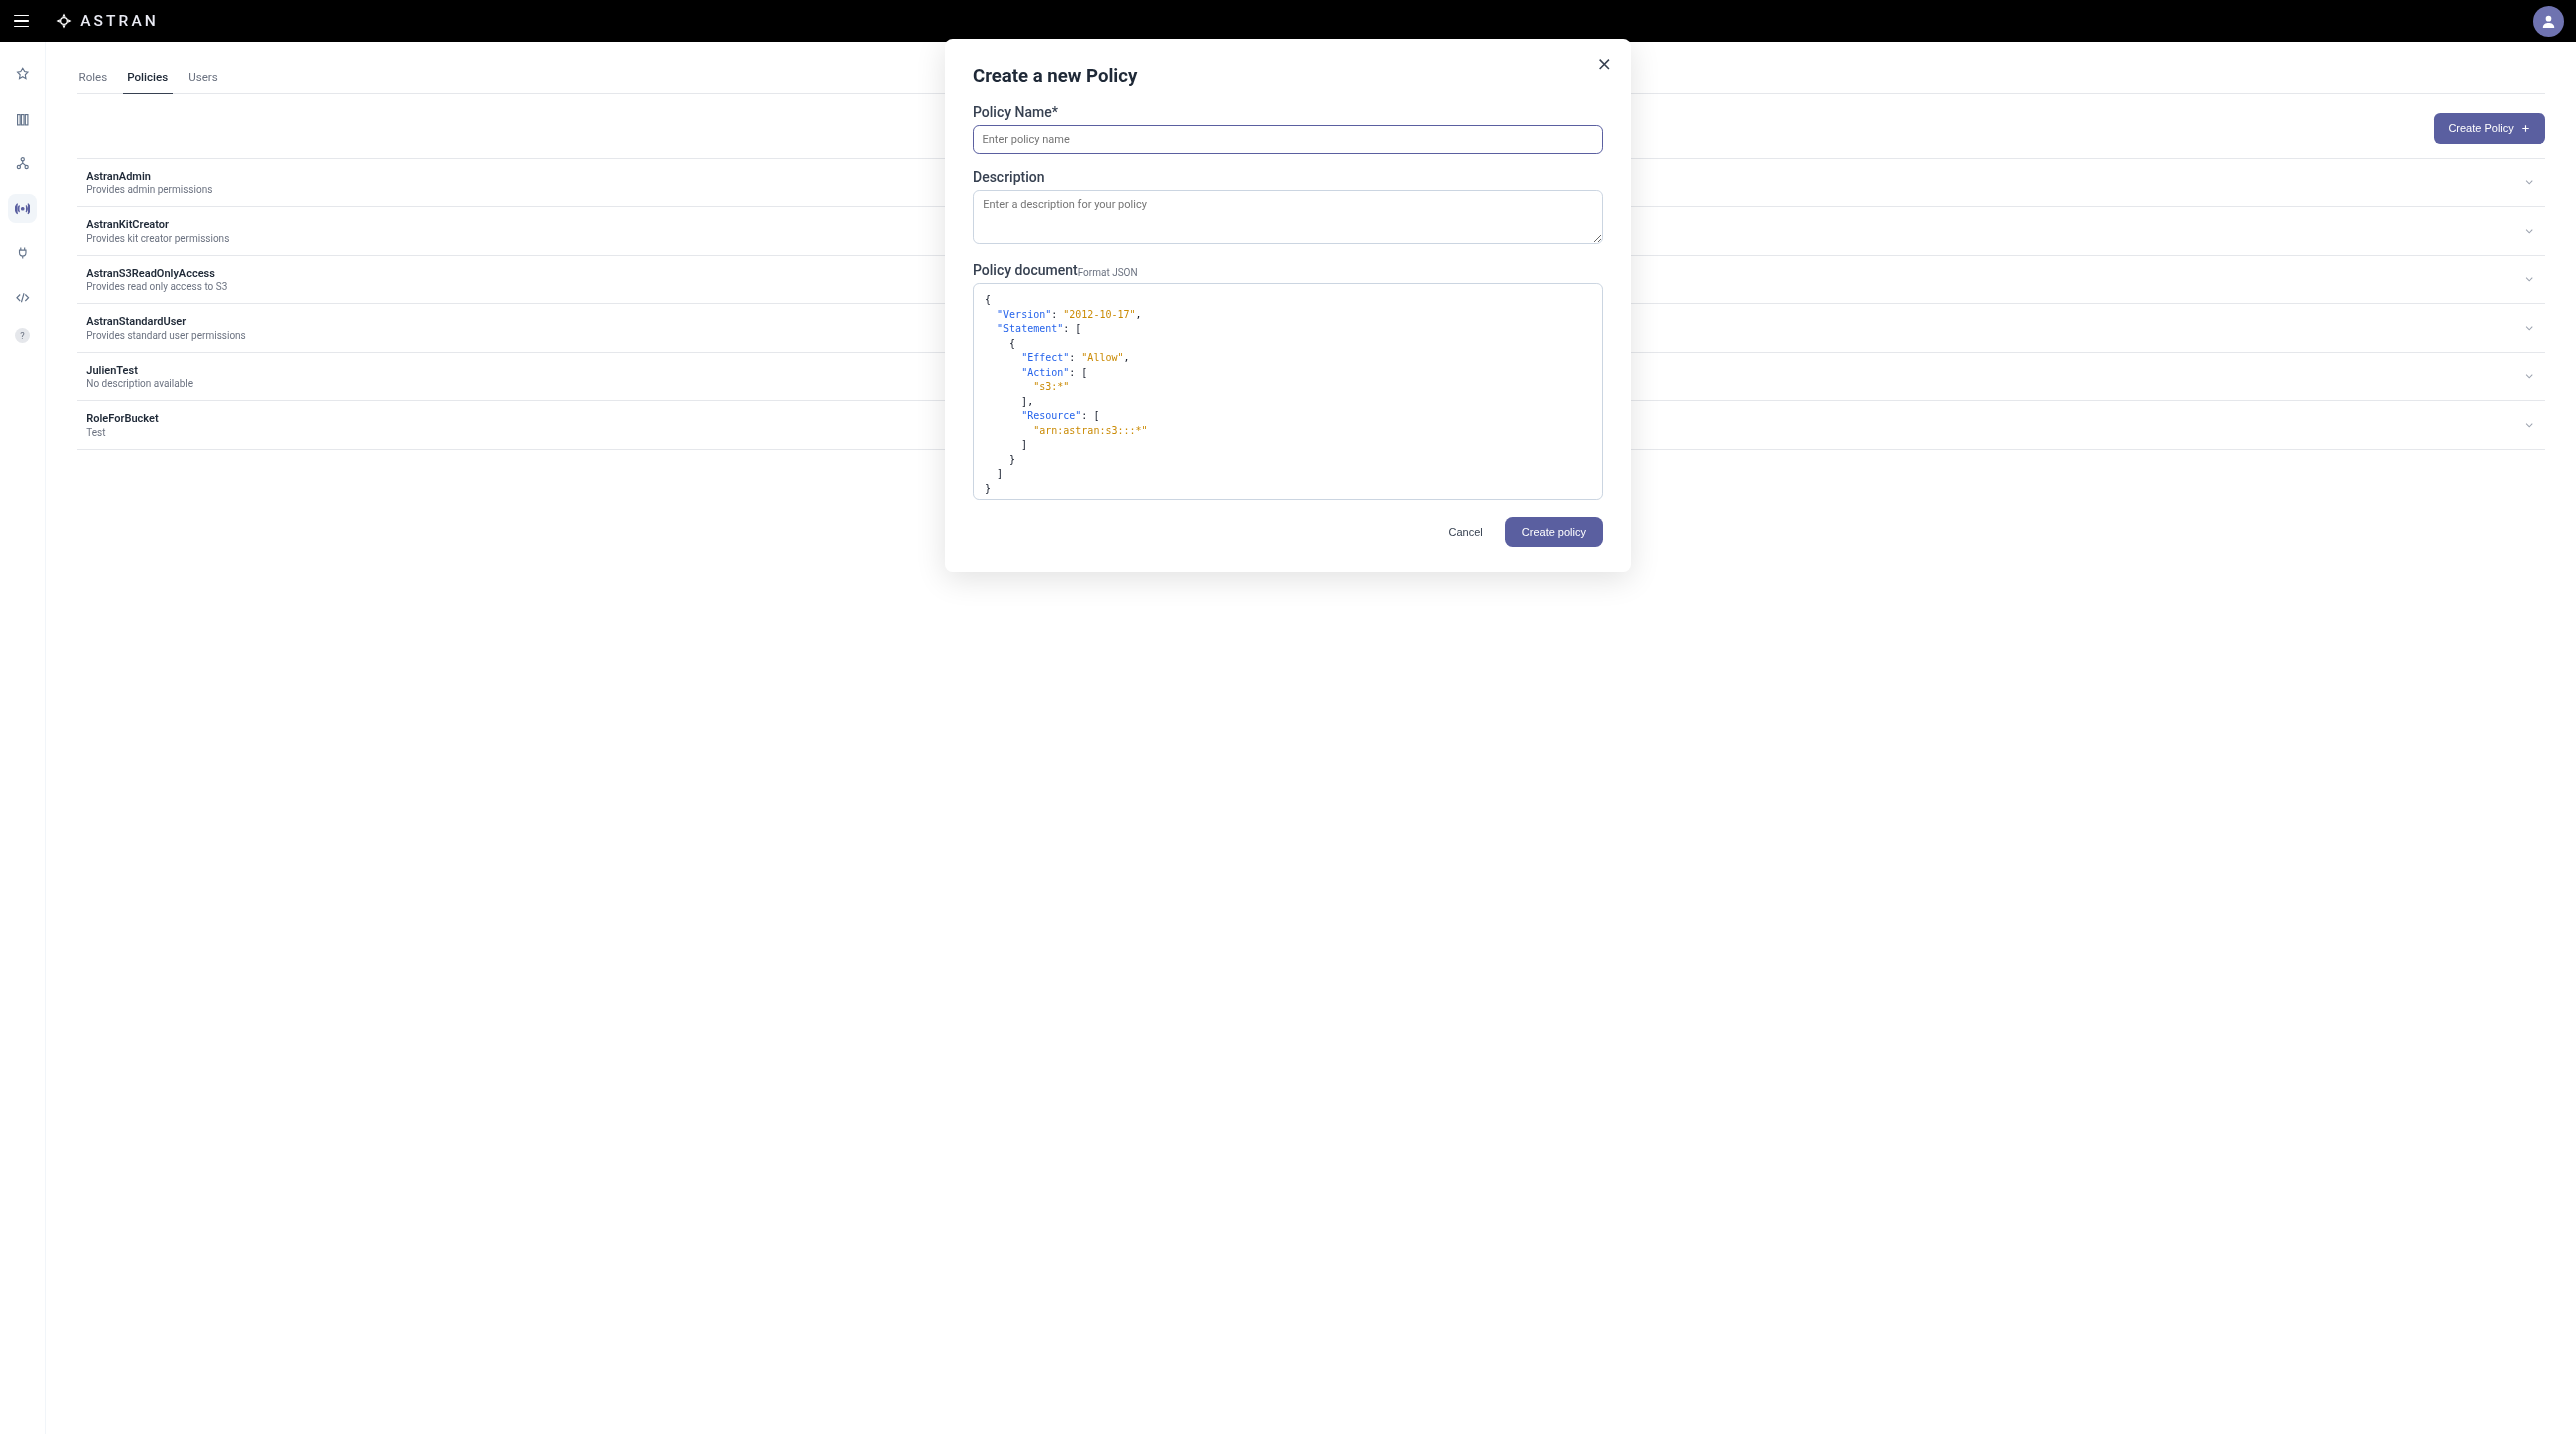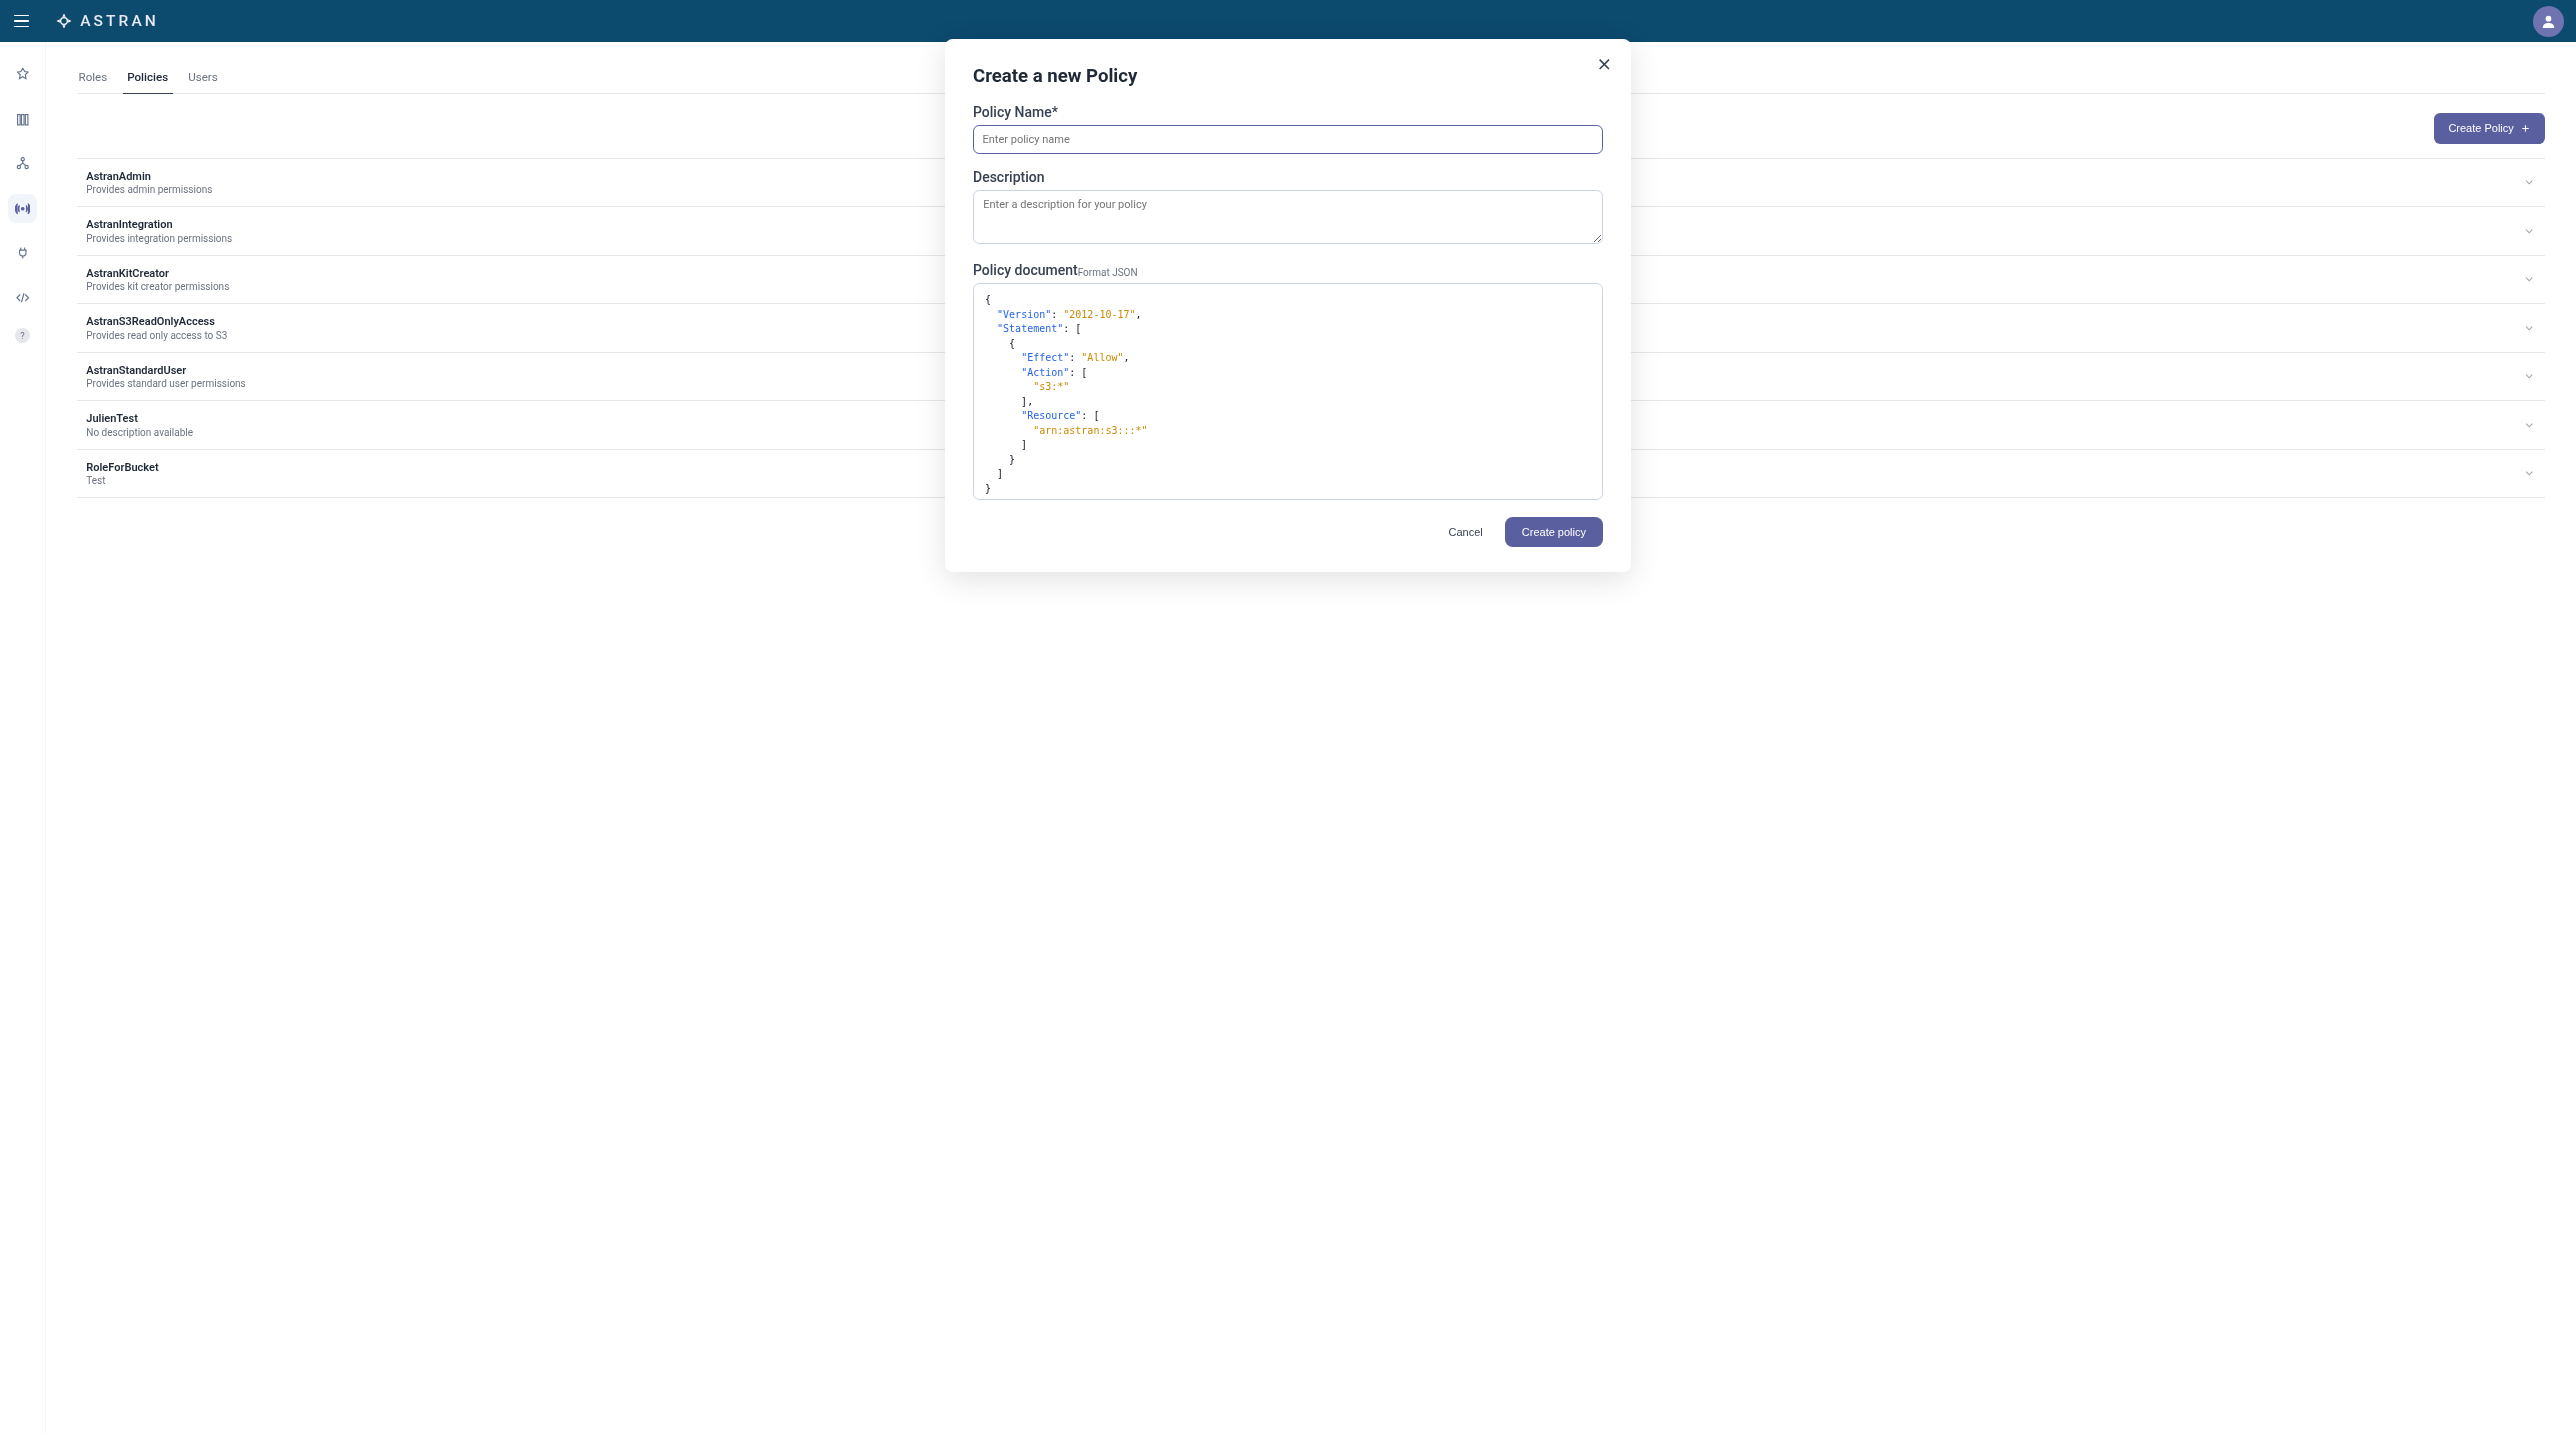--- a/index.html
+++ b/index.html
@@ -1,20 +1,20 @@
 <!DOCTYPE html>
 <html><head>
 <meta charset="utf-8">
 <style>
 * { box-sizing: border-box; margin: 0; padding: 0; }
 html, body { height: 100%; font-family: -apple-system, BlinkMacSystemFont, "Segoe UI", Roboto, "Helvetica Neue", Arial, sans-serif; font-size: 11px; color: #1f2937; background: #ffffff; }
 .app { display: flex; flex-direction: column; height: 100vh; }
 
 
-.header { height: 42px; background: #0c4a6e; display: flex; align-items: center; padding: 0 12.4px; color: #fff; }
+.header { height: 42px; background: #000000; display: flex; align-items: center; padding: 0 12.4px; color: #fff; }
 .hamburger { width: 18.6px; height: 18.6px; display: flex; flex-direction: column; justify-content: space-between; padding: 3.1px 1.5px; cursor: pointer; margin-right: 23px; }
 .hamburger span { display: block; height: 1.5px; background: #fff; border-radius: 0.8px; }
 .logo { display: flex; align-items: center; gap: 6.2px; }
 .logo-mark { width: 20px; height: 20px; }
 .logo-text { font-size: 15.5px; letter-spacing: 3.1px; font-weight: 500; color: #e9eaf3; }
 .header-spacer { flex: 1; }
 .avatar { width: 31px; height: 31px; border-radius: 50%; background: #6f73b0; display: flex; align-items: center; justify-content: center; cursor: pointer; }
 .avatar svg { width: 17px; height: 17px; fill: #fff; }
 
 
@@ -150,29 +150,20 @@
             <div class="info">
               <div class="name">AstranAdmin</div>
               <div class="desc">Provides admin permissions</div>
             </div>
             <svg viewBox="0 0 24 24" class="chevron">
               <path d="M6 9l6 6 6-6"></path>
             </svg>
           </div>
           <div class="policy-row">
             <div class="info">
-              <div class="name">AstranIntegration</div>
-              <div class="desc">Provides integration permissions</div>
-            </div>
-            <svg viewBox="0 0 24 24" class="chevron">
-              <path d="M6 9l6 6 6-6"></path>
-            </svg>
-          </div>
-          <div class="policy-row">
-            <div class="info">
               <div class="name">AstranKitCreator</div>
               <div class="desc">Provides kit creator permissions</div>
             </div>
             <svg viewBox="0 0 24 24" class="chevron">
               <path d="M6 9l6 6 6-6"></path>
             </svg>
           </div>
           <div class="policy-row">
             <div class="info">
               <div class="name">AstranS3ReadOnlyAccess</div>

